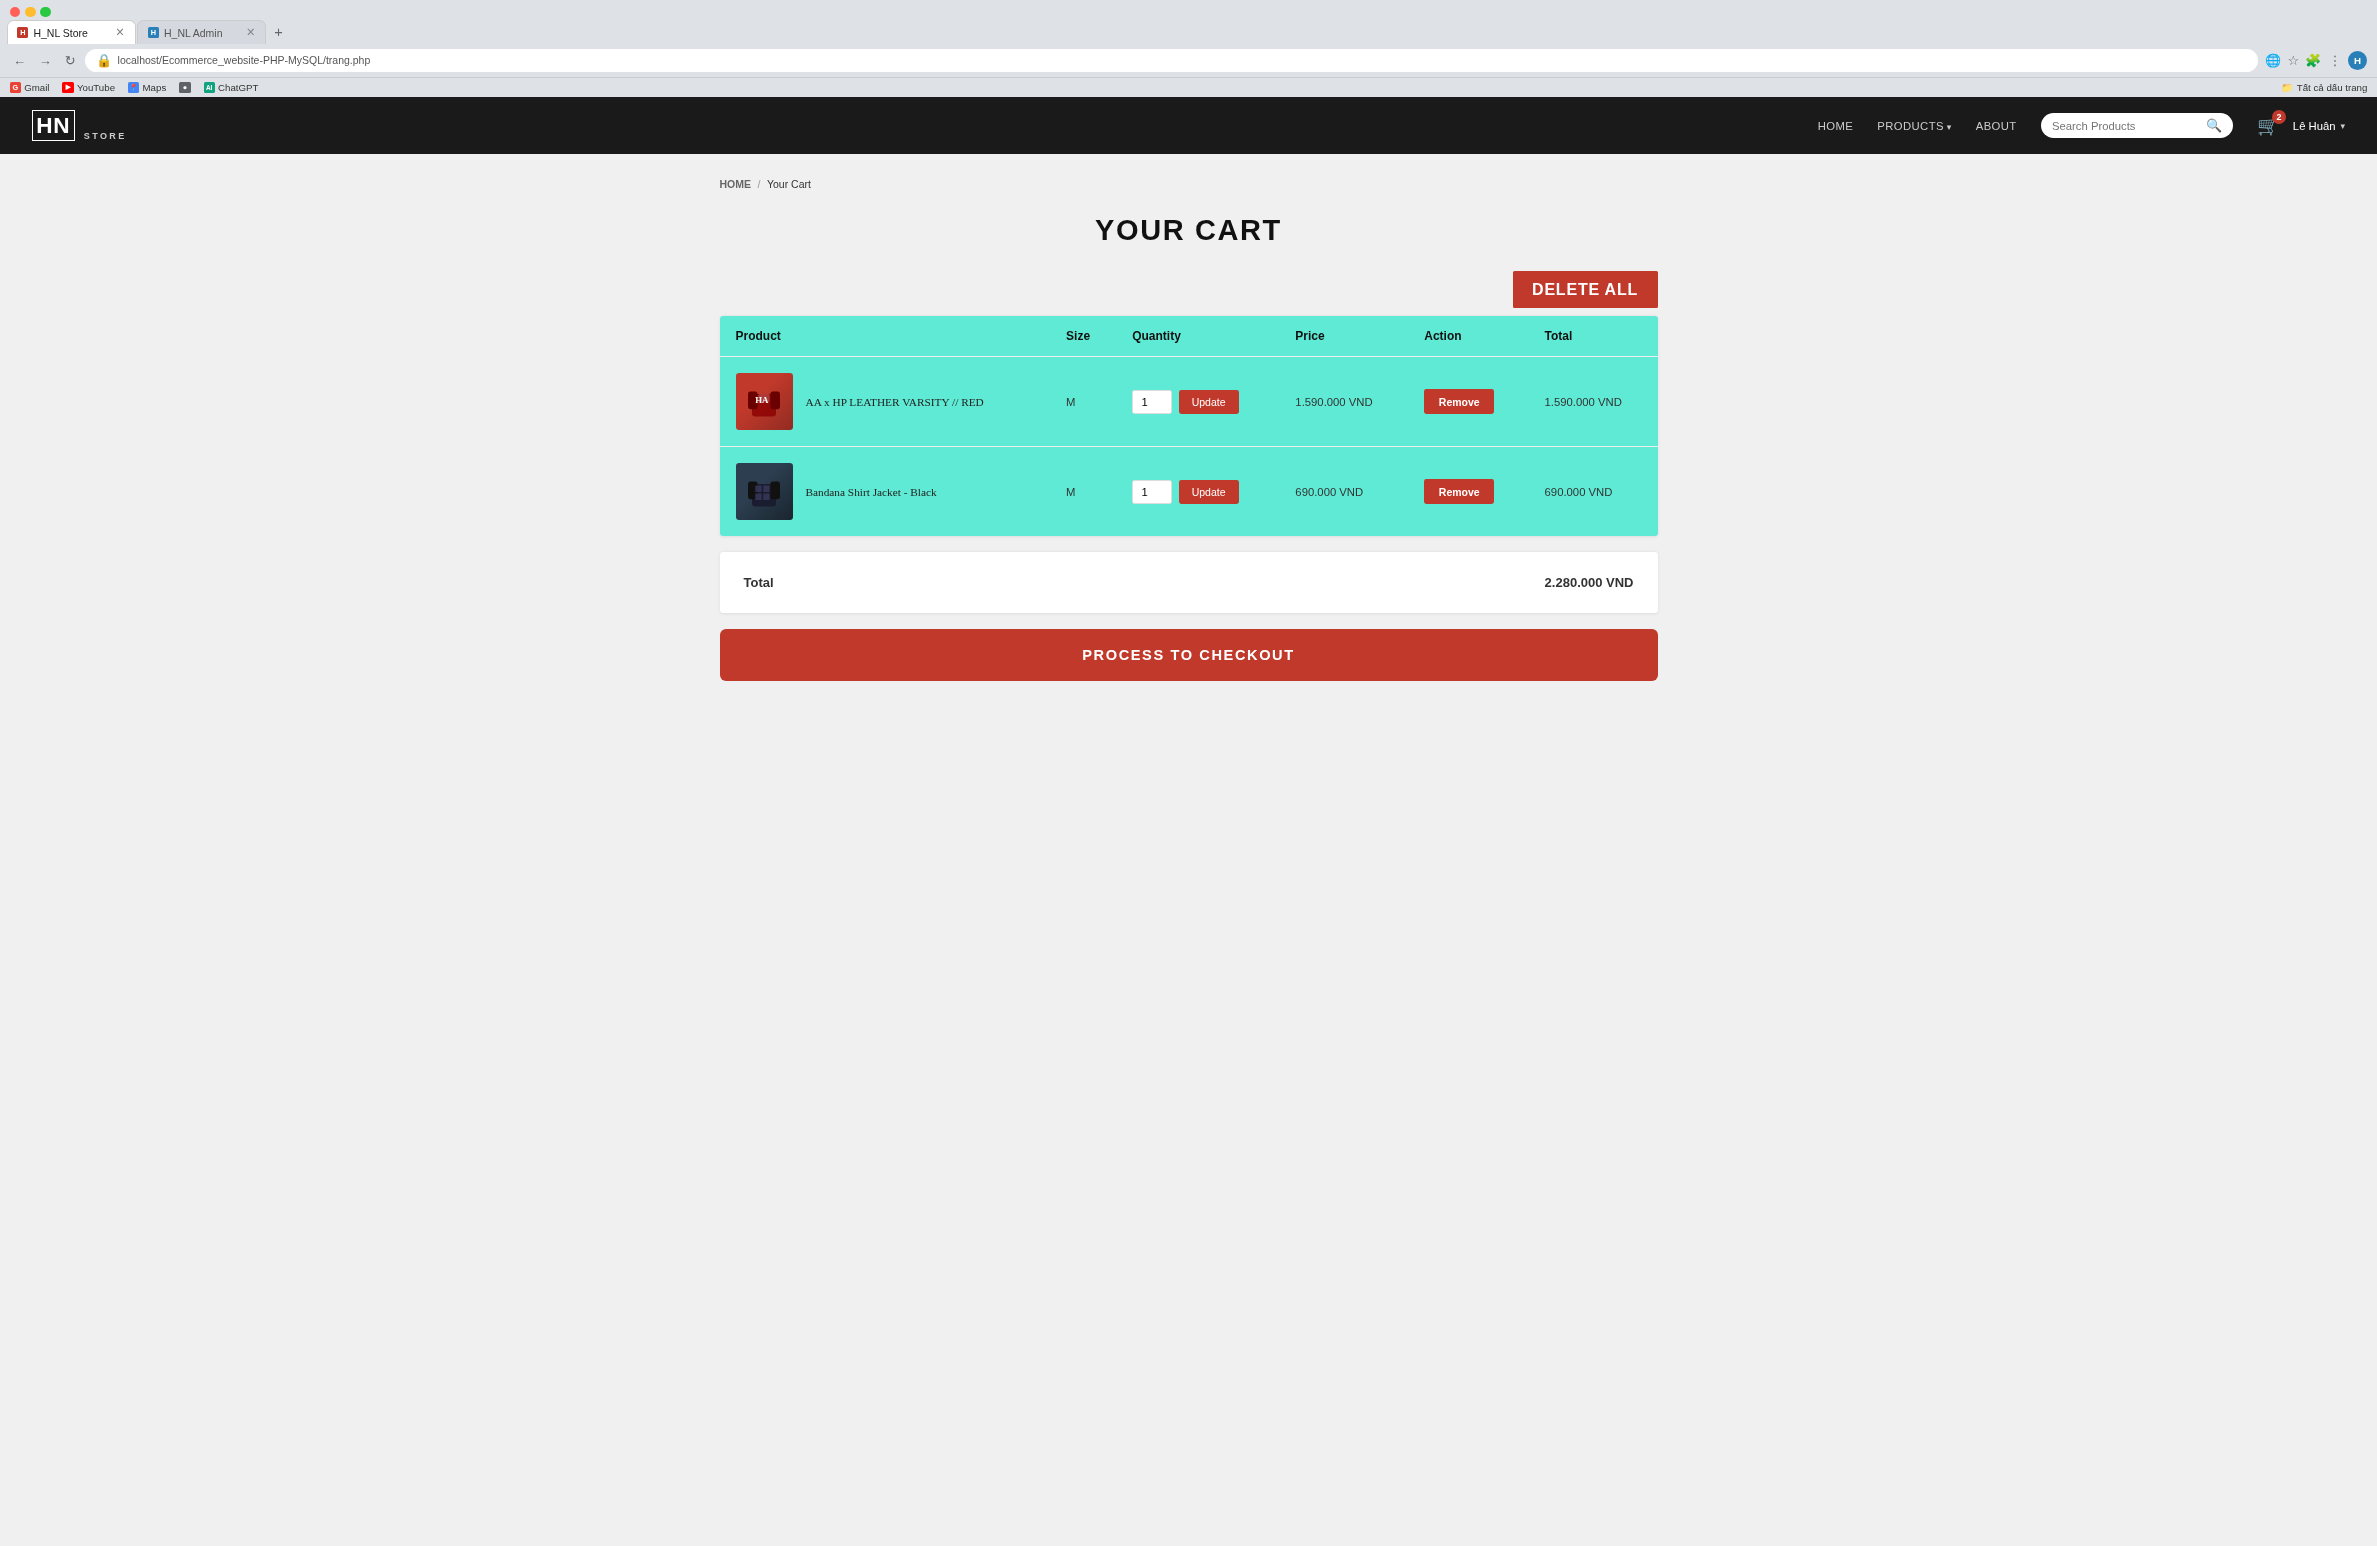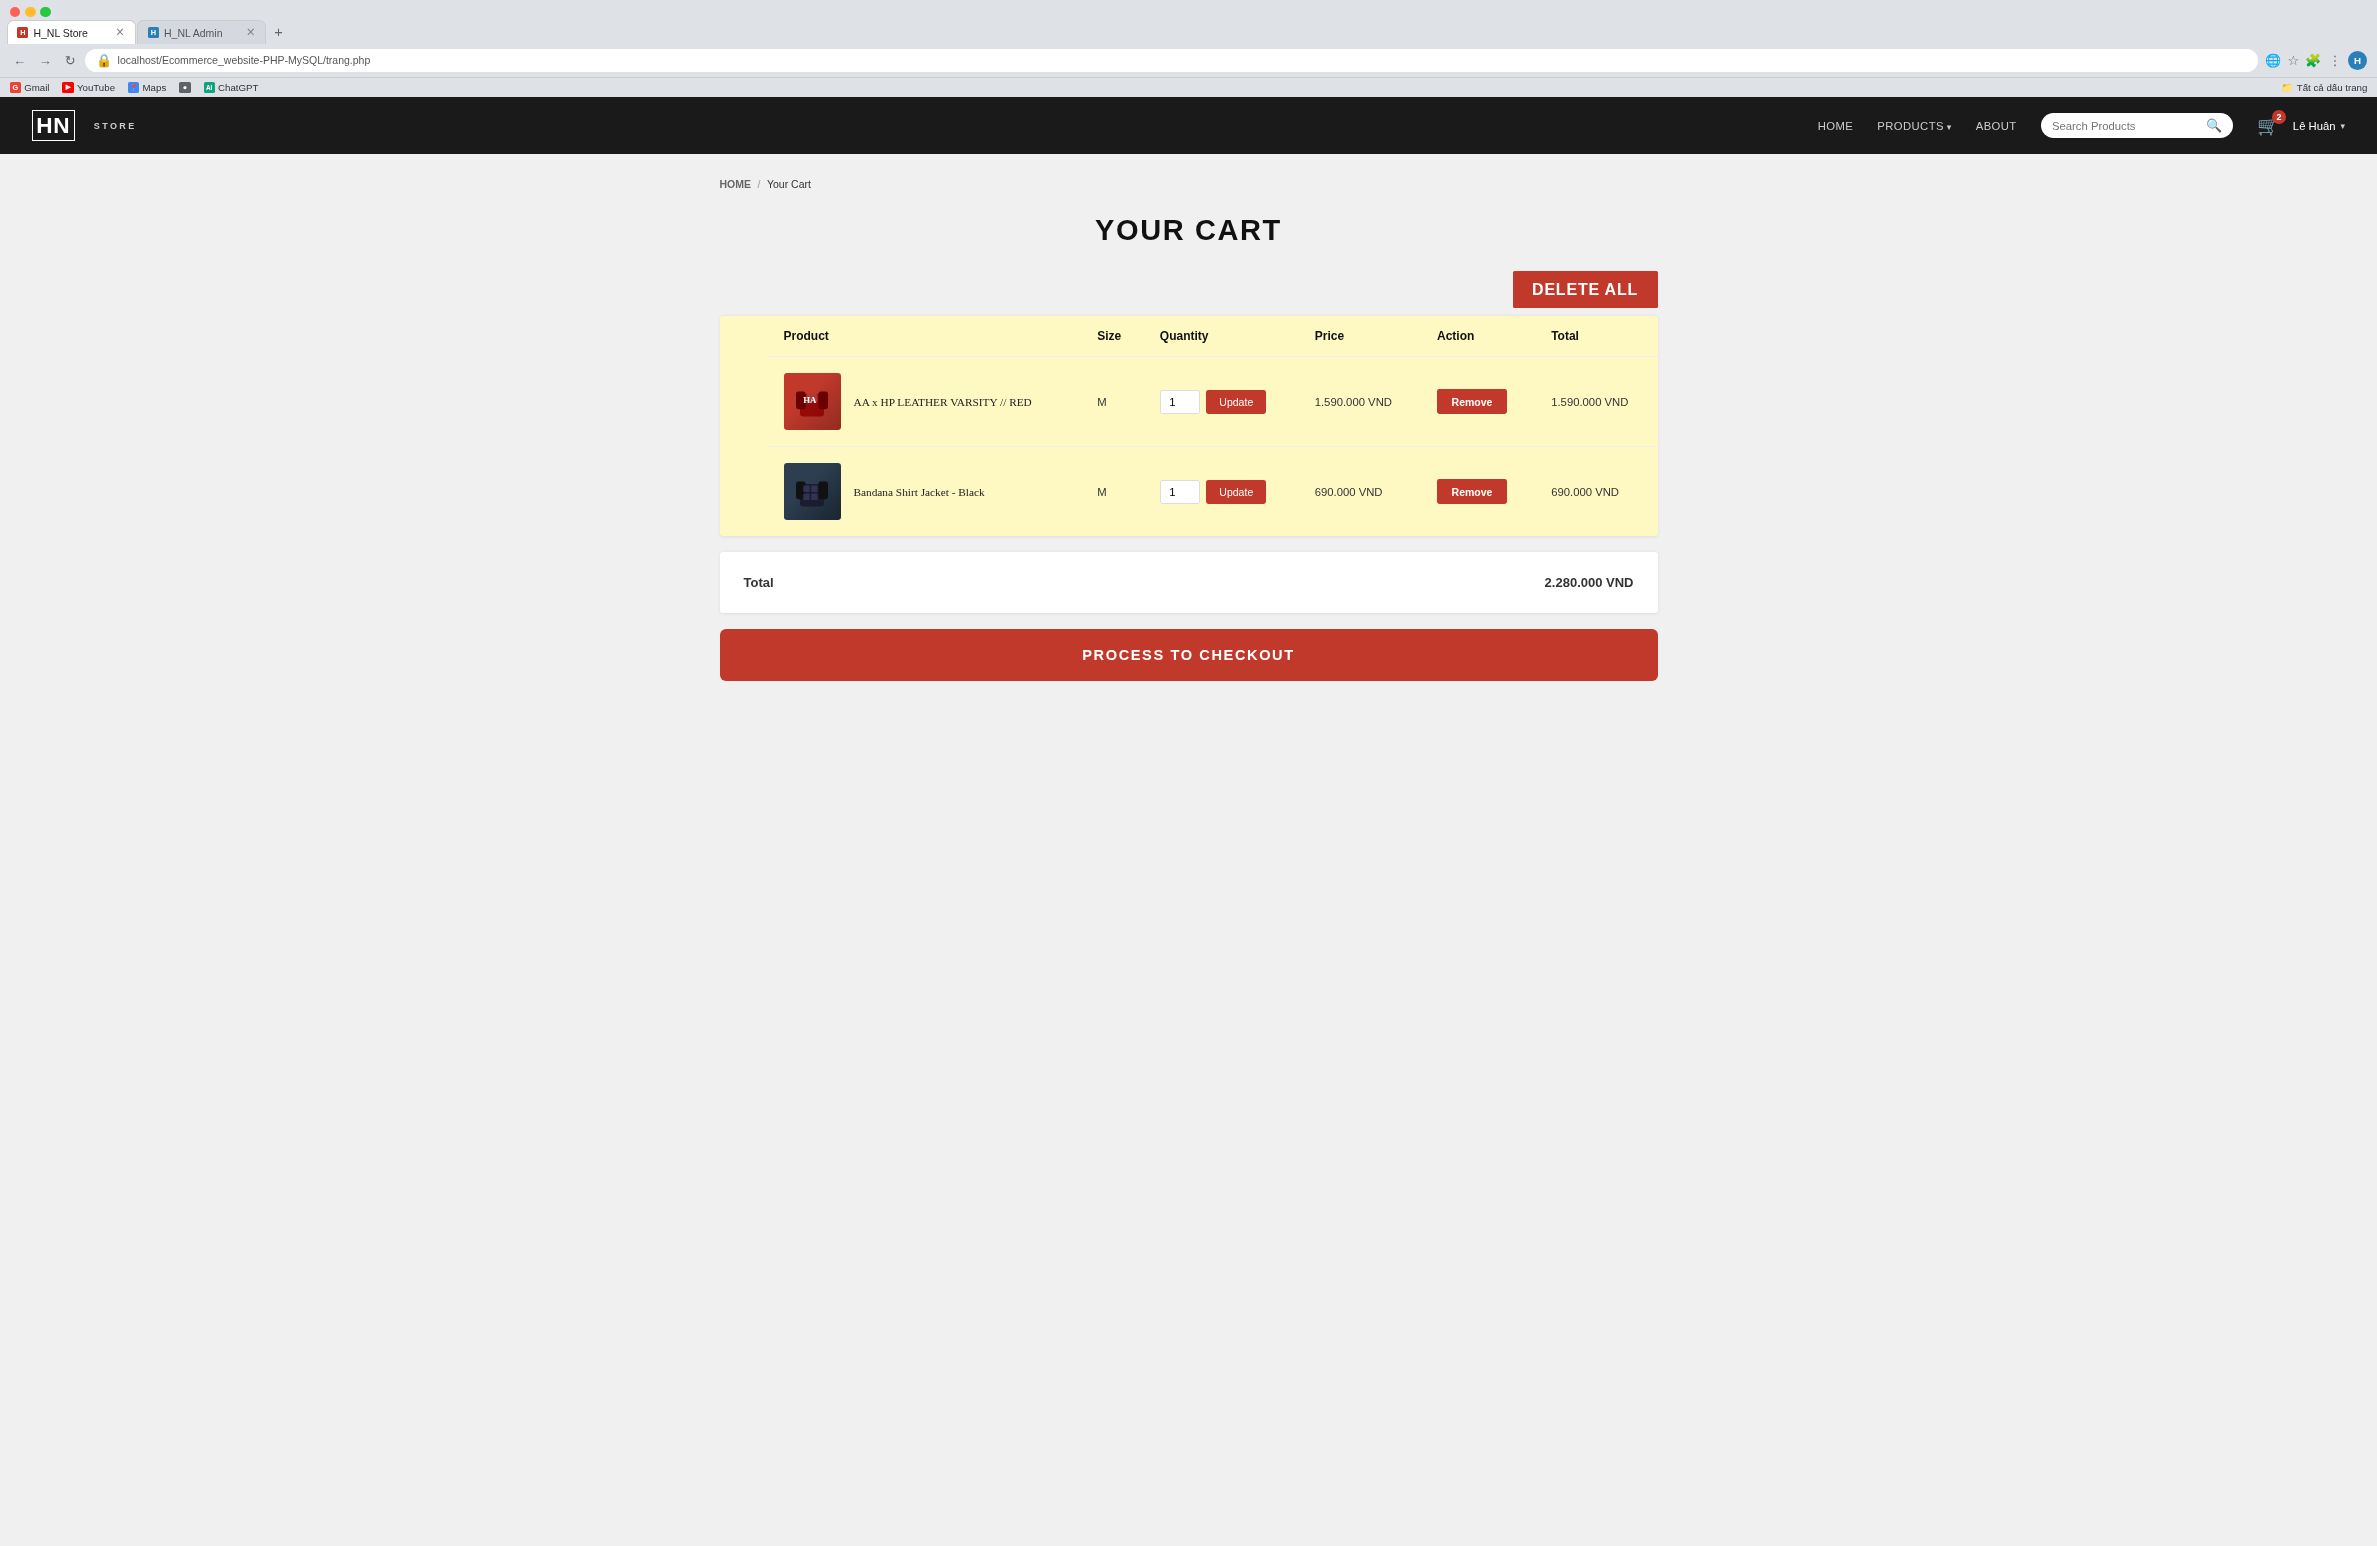--- a/index.html
+++ b/index.html
@@ -72,21 +72,21 @@
     .navbar {
       background: #1a1a1a;
       display: flex; align-items: center;
       padding: 0 32px; height: 57px;
     }
     .navbar-brand {
       display: flex; align-items: center; margin-right: auto;
     }
     .brand-logo {
       color: #fff; font-size: 18px; font-weight: bold; letter-spacing: 0.8px;
-      display: flex; align-items: center; gap: 16px;
+      display: flex; align-items: flex-end; gap: 6px;
     }
     .brand-logo .hn { font-size: 22.6px; font-weight: 900; border: 1.6px solid #fff; padding: 1.6px 3.2px; }
     .brand-logo .store-text { font-size: 9px; letter-spacing: 2.4px; color: #ccc; margin-left: 3.2px; }
 
     .nav-links { display: flex; align-items: center; gap: 24px; }
     .nav-link {
       color: #ccc; text-decoration: none; font-size: 11.3px; font-weight: 500;
       letter-spacing: 0.4px; cursor: pointer;
     }
     .nav-link.with-arrow::after { content: ' ▾'; font-size: 9px; }
@@ -144,23 +144,23 @@
     
     .delete-all-row { display: flex; justify-content: flex-end; margin-bottom: 8px; }
     .delete-all-btn {
       background: #c0392b; color: #fff; border: none;
       padding: 9.7px 19.4px; font-size: 16px; font-weight: 700;
       letter-spacing: 0.8px; cursor: pointer; border-radius: 1.6px;
     }
 
     
     .cart-table-container {
-      background: #fef9c3; border-radius: 3.2px;
+      background: #5eead4; border-radius: 3.2px;
       box-shadow: 0 0.8px 3.2px rgba(0,0,0,0.08);
-      overflow: hidden; margin-bottom: 16px; padding-left: 48px;
+      overflow: hidden; margin-bottom: 16px;
     }
     .cart-table {
       width: 100%; border-collapse: collapse;
     }
     .cart-table th {
       padding: 13px 16px; text-align: left;
       font-size: 12px; font-weight: 700; color: #111;
       border-bottom: 1.6px solid #eee;
     }
     .cart-table td {

